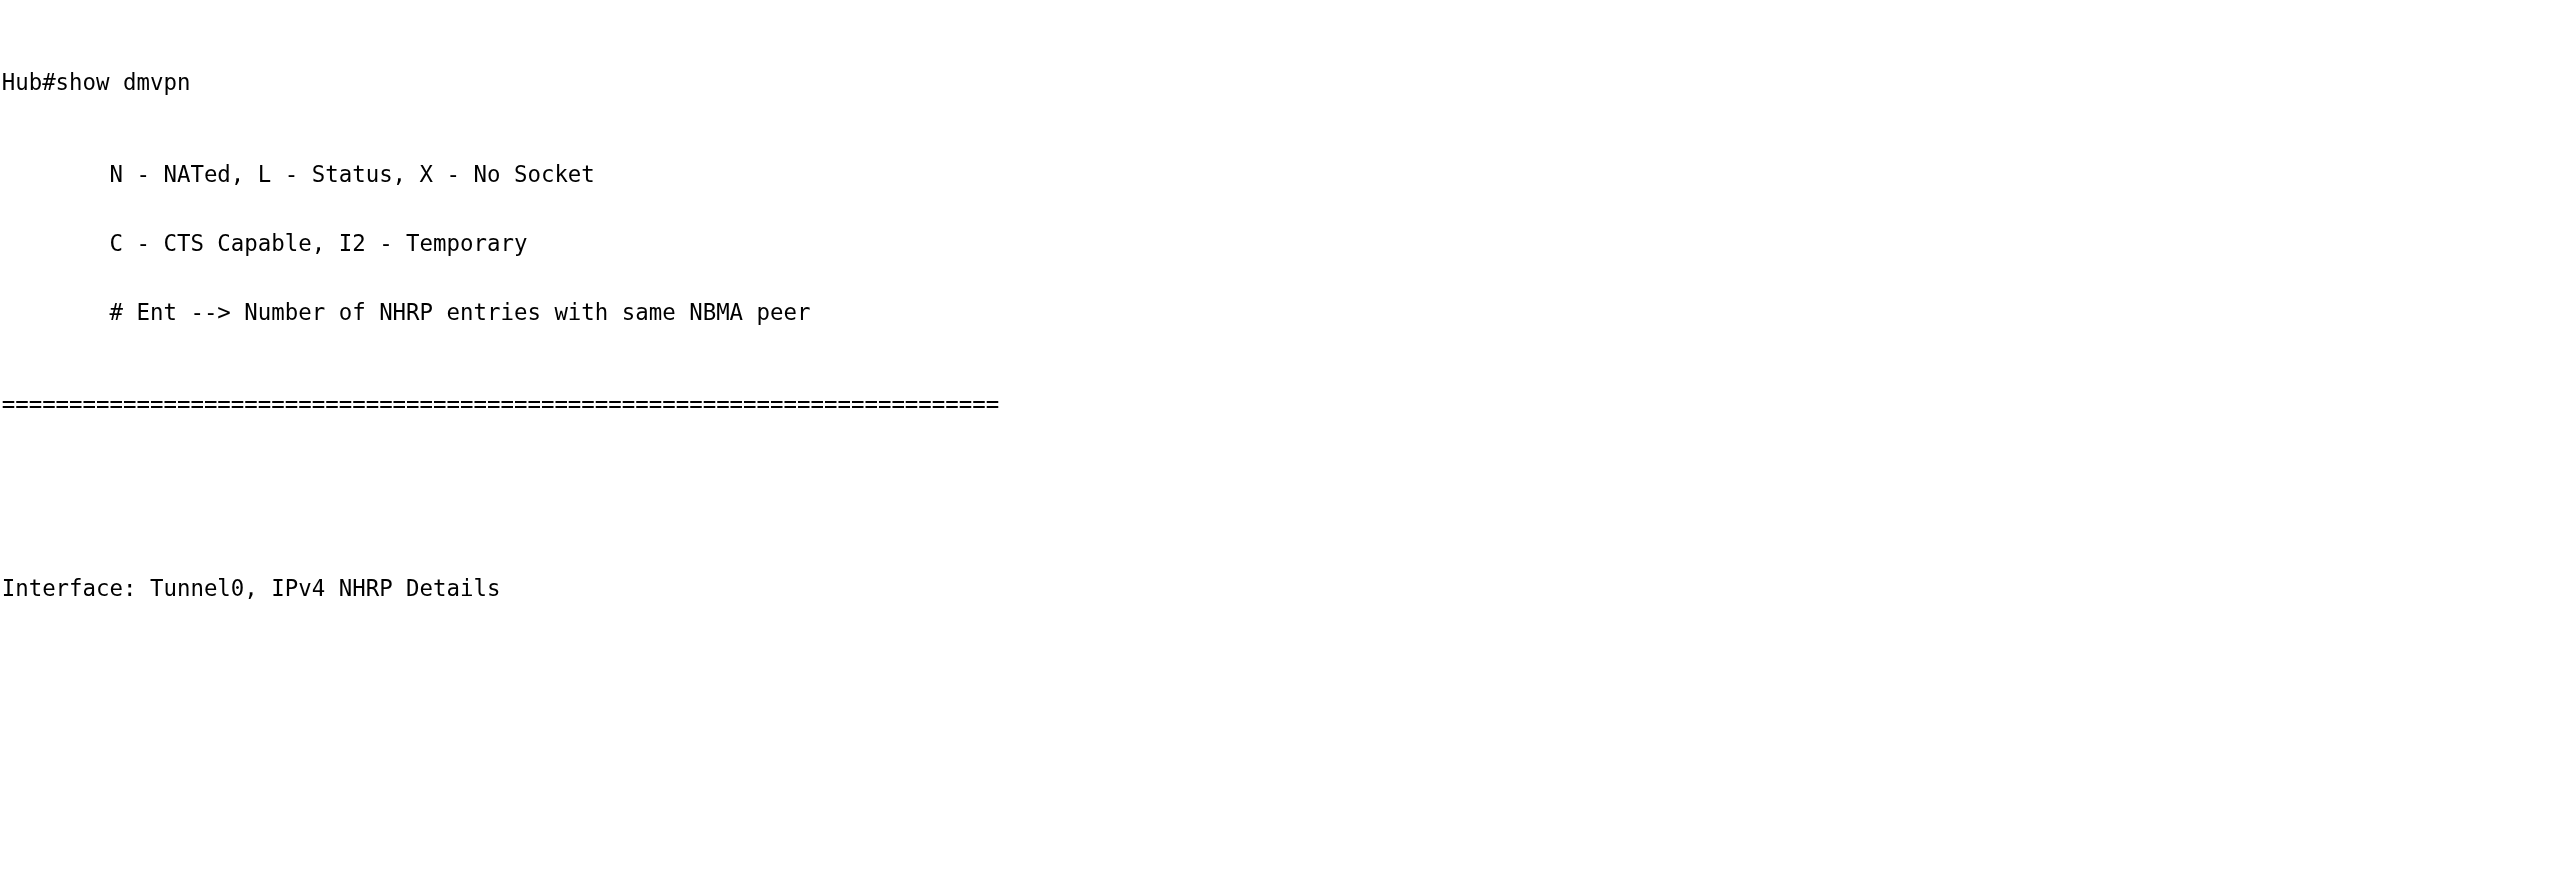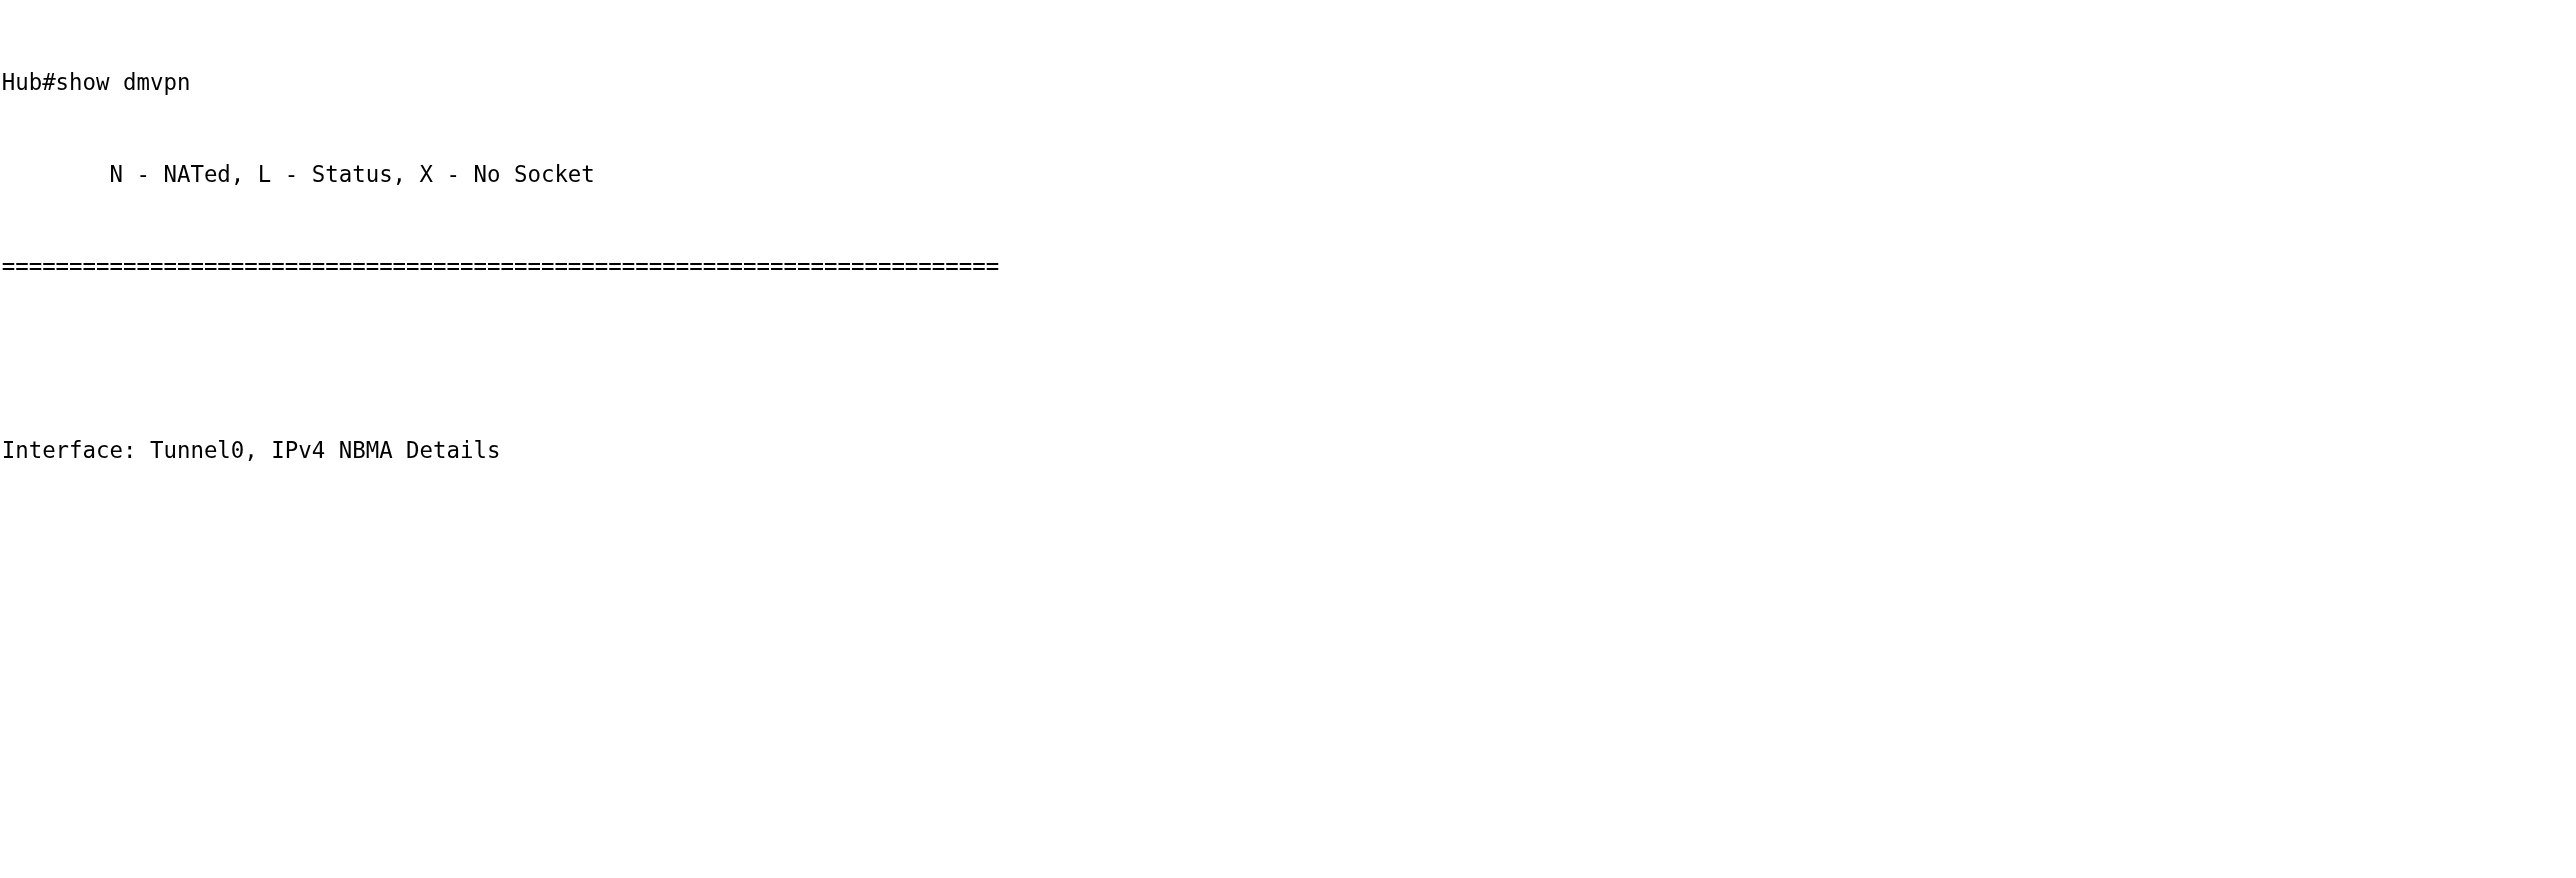--- a/index.html
+++ b/index.html
@@ -48,26 +48,28 @@
 </style>
 </head>
 <body>
 
 <div id="terminal">
   <div class="term-body">
 
     <span class="line">Hub#show dmvpn</span>
 
     <span class="line">        N - NATed, L - Status, X - No Socket</span>
+    <span class="line">        C - CTS Capable, I2 - Temporary</span>
+    <span class="line">        # Ent --&gt; Number of NHRP entries with same NBMA peer</span>
 
     <span class="line">==========================================================================</span>
 
     <span class="blank"></span>
 
-    <span class="line">Interface: Tunnel0, IPv4 NBMA Details</span>
+    <span class="line">Interface: Tunnel0, IPv4 NHRP Details</span>
     
 
     
 
     
     
     
     
 
     

